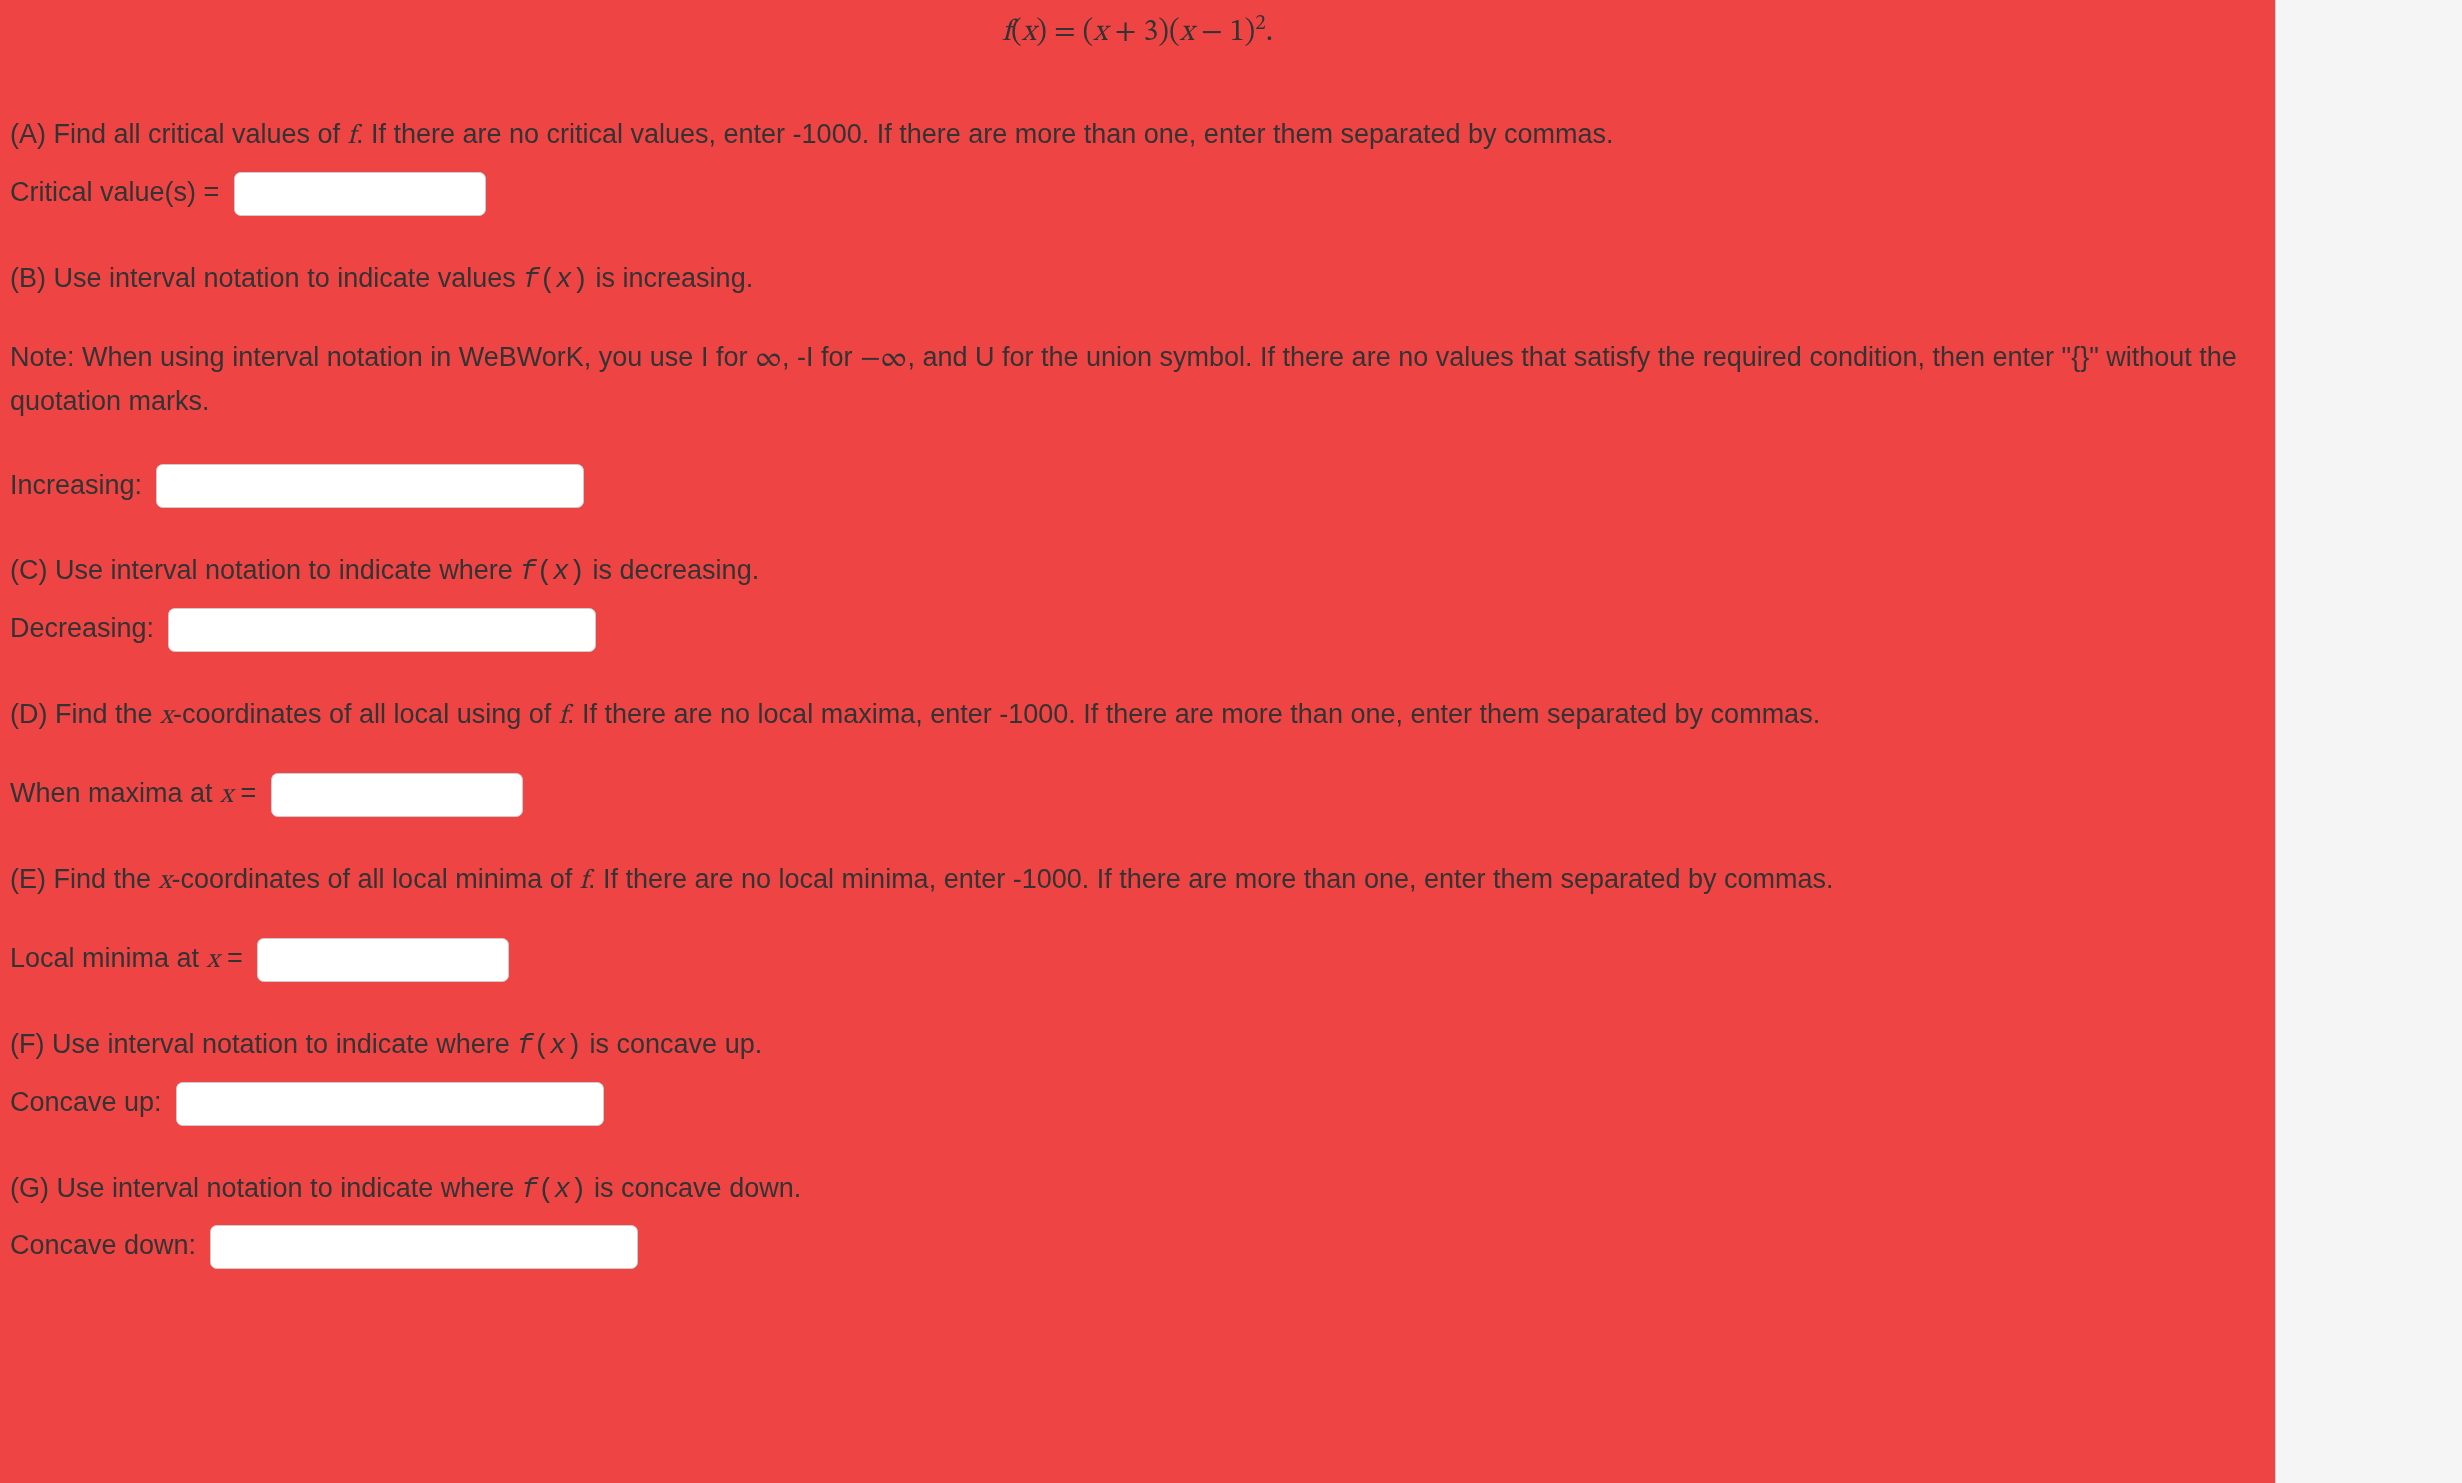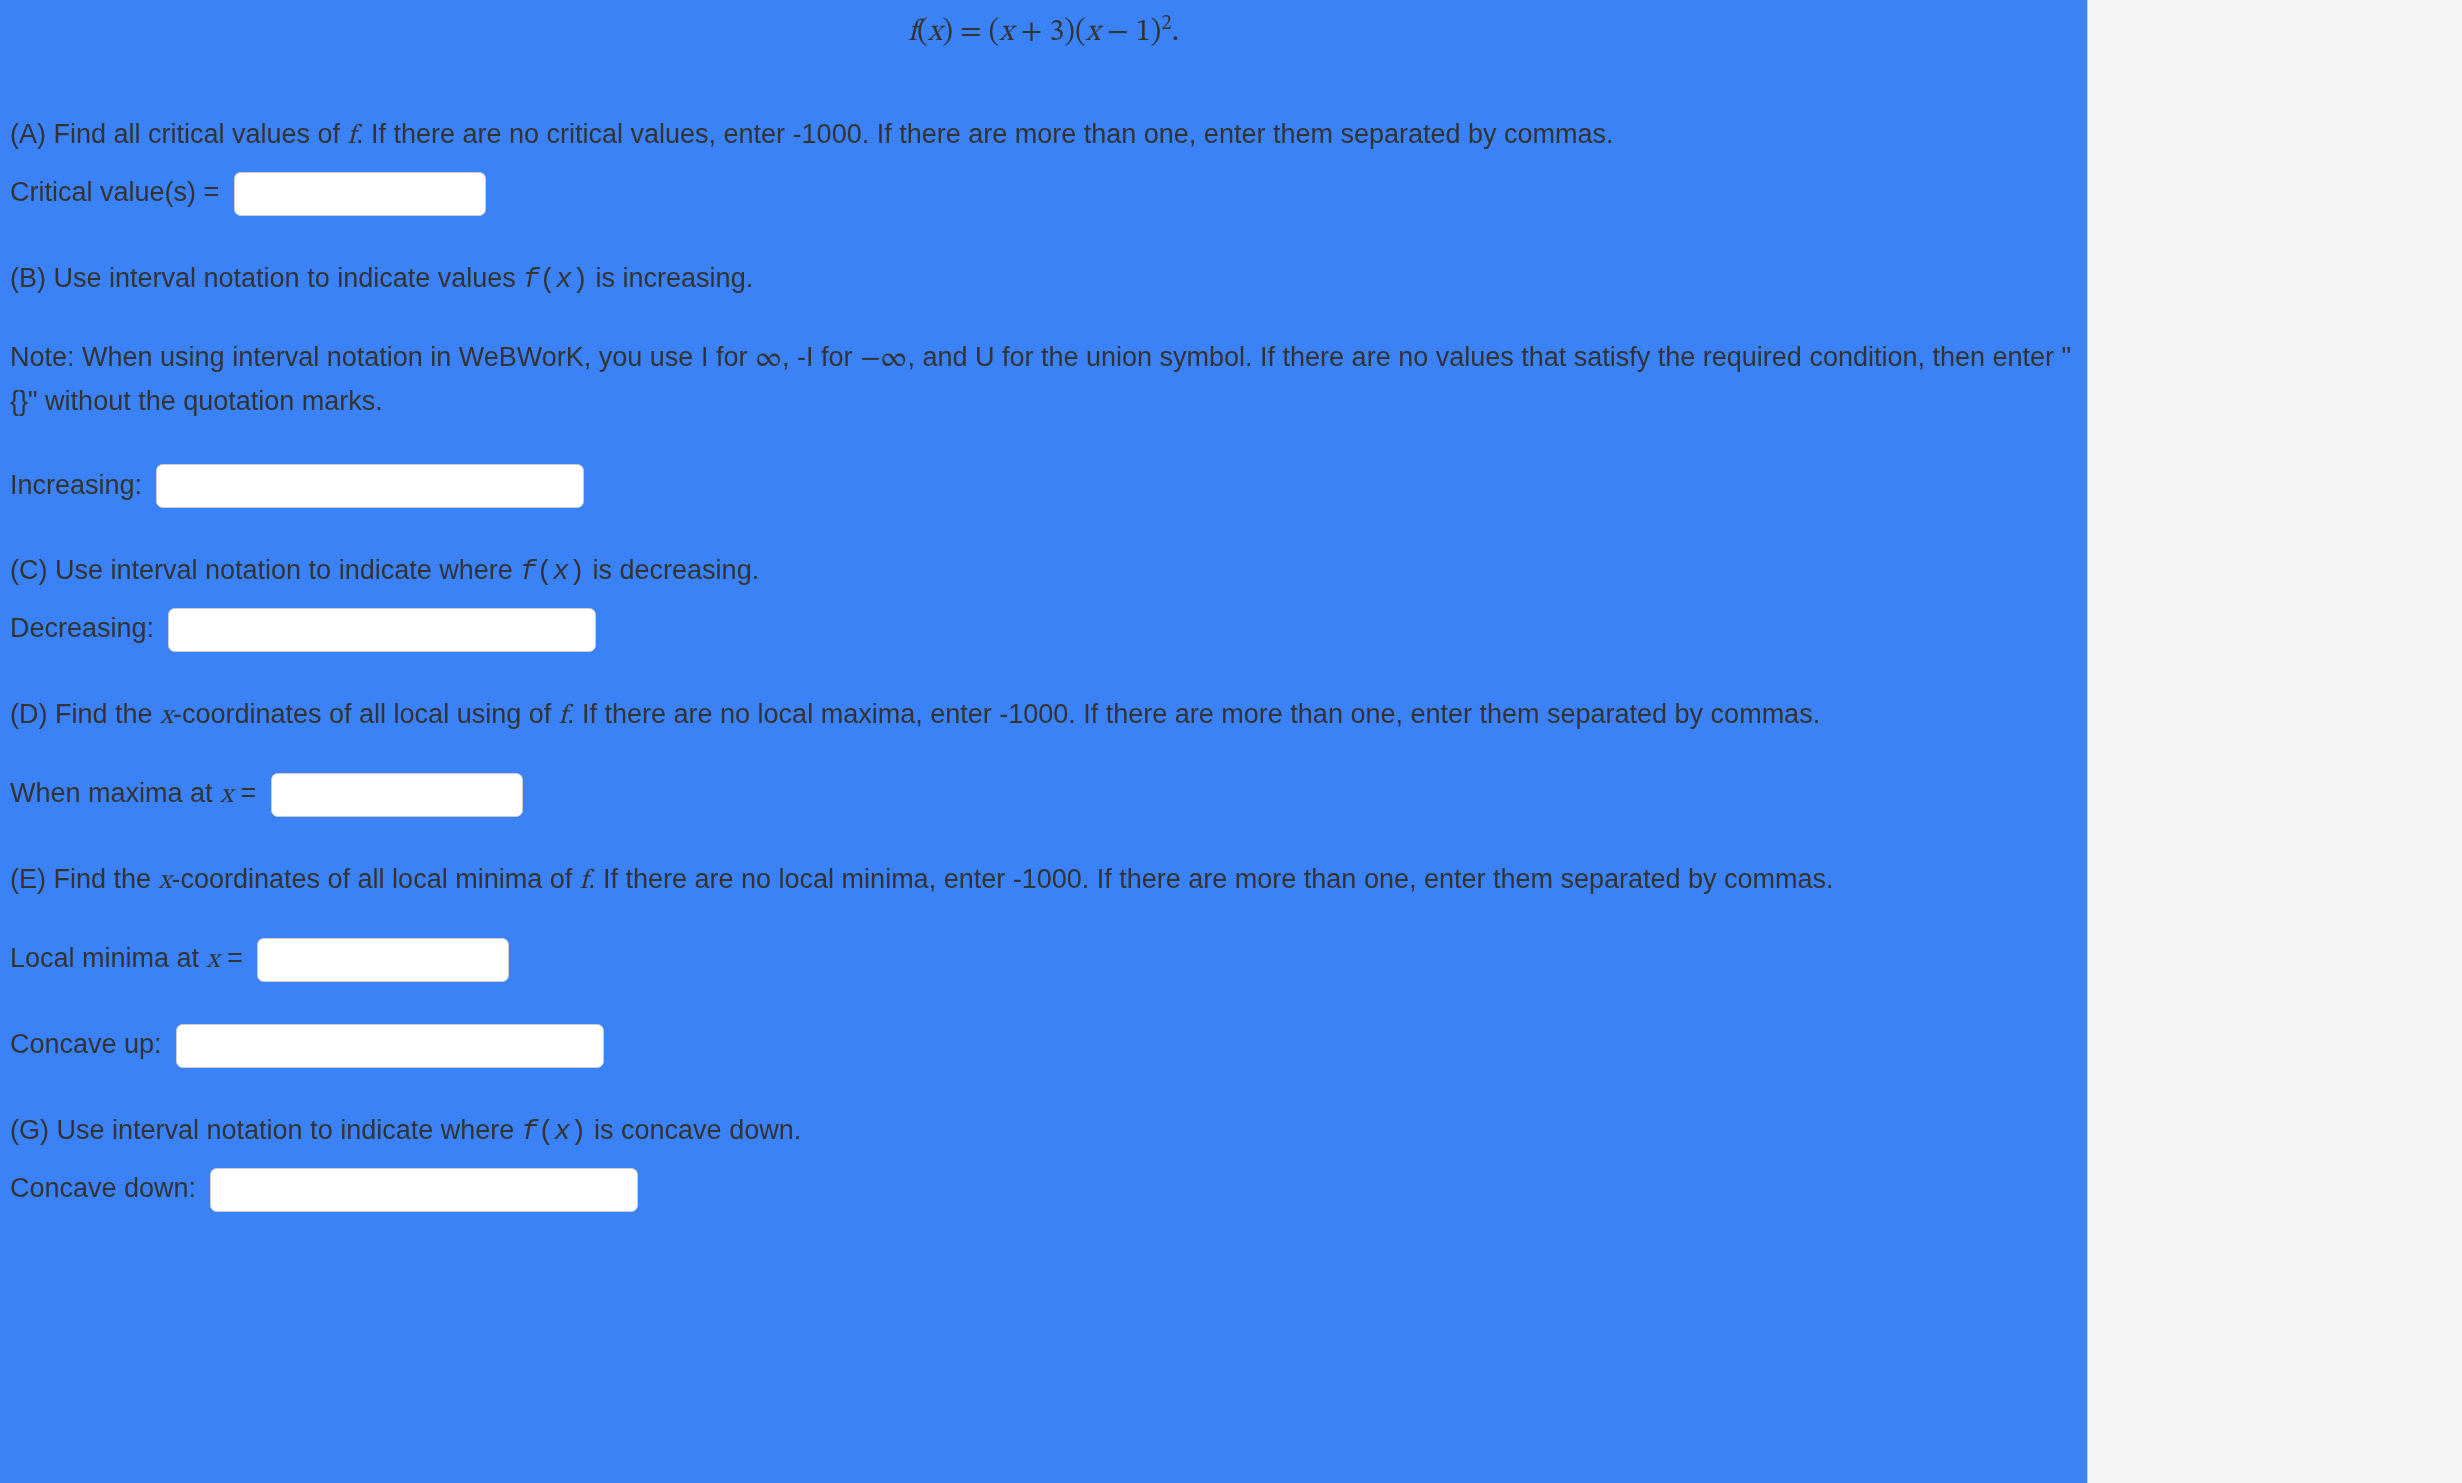--- a/index.html
+++ b/index.html
@@ -5,22 +5,22 @@
   * { box-sizing: border-box; }
   html, body { margin: 0; padding: 0; }
   body {
     font-family: "Helvetica Neue", Helvetica, Arial, sans-serif;
     font-size: 27px;
     color: #333;
     background: #f5f5f5;
     line-height: 1.5;
   }
   .page {
-    background: #3b82f6;
-    width: 2088px;
+    background: #ef4444;
+    width: 2276px;
     min-height: 1484px;
     padding: 0 10px 17px 10px;
     border-right: 0.8px solid #ccc;
     position: relative;
   }
   .equation-row {
     text-align: center;
     font-family: "Cambria Math", "STIX Two Math", "Times New Roman", serif;
     font-size: 30px;
     padding: 5px 0 34px 0;
@@ -125,20 +125,23 @@
     <div class="prompt">
       <span class="inline-label">
         <span>Local minima at </span><span class="mathf">x</span><span> =</span>
       </span>
       <input type="text" class="answer-input w-short" style="">
     </div>
   </div>
 
   <div class="block">
     <div class="prompt">
+      <span>(F) Use interval notation to indicate where </span><span class="mathfx"><span class="f">f</span>(<span class="x">x</span>)</span><span> is concave up.</span>
+    </div>
+    <div class="prompt">
       <span class="inline-label">Concave up:</span>
       <input type="text" class="answer-input w-med" style="">
     </div>
   </div>
 
   <div class="block" style="margin-bottom:0;">
     <div class="prompt">
       <span>(G) Use interval notation to indicate where </span><span class="mathfx"><span class="f">f</span>(<span class="x">x</span>)</span><span> is concave down.</span>
     </div>
     <div class="prompt">

